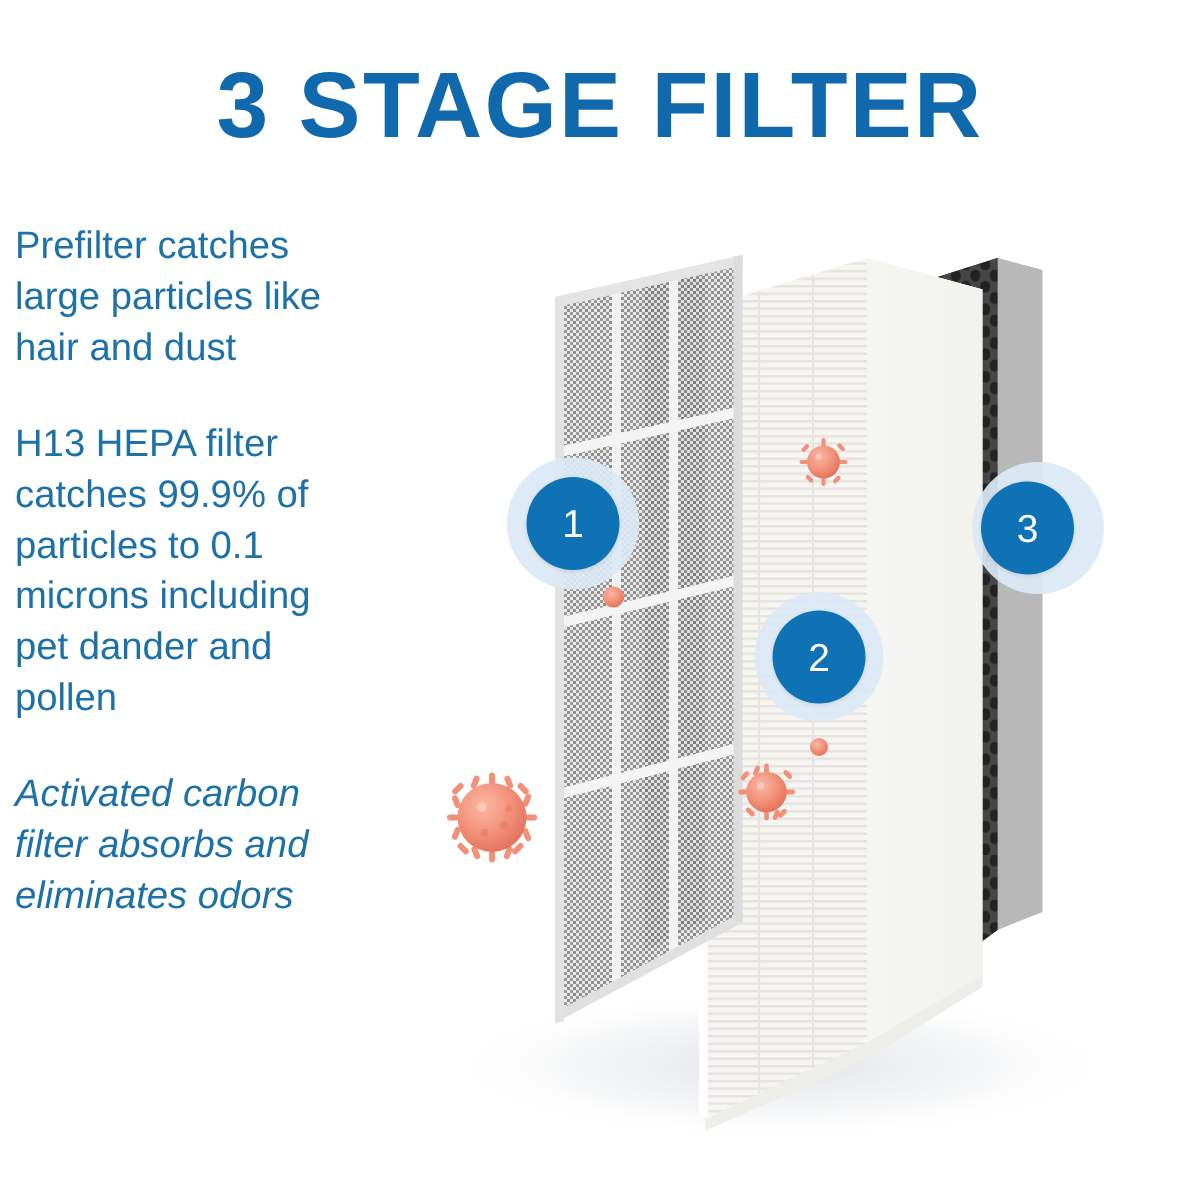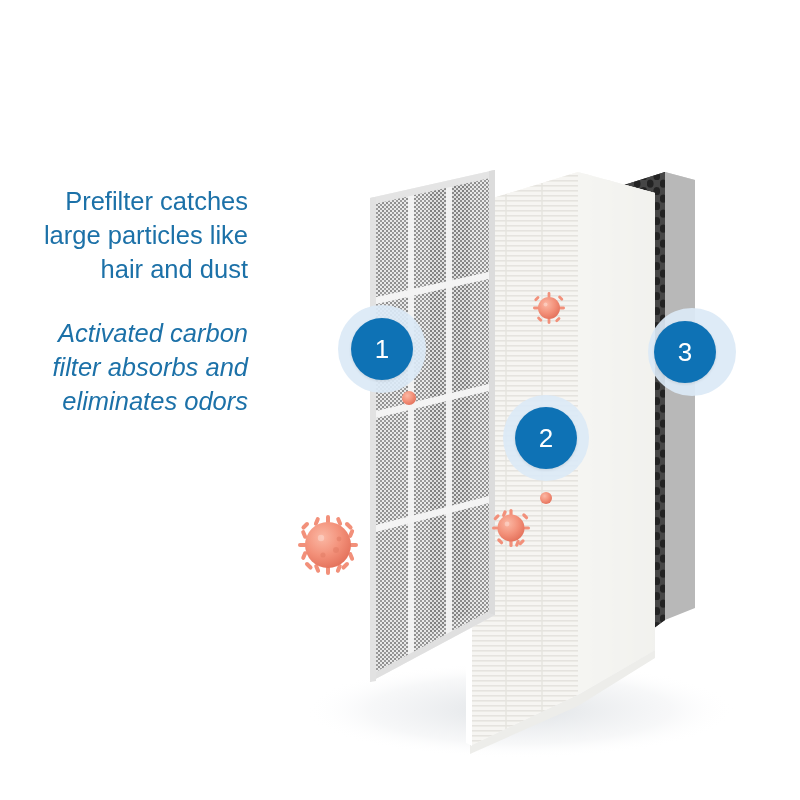--- a/index.html
+++ b/index.html
@@ -13,22 +13,22 @@
     position:absolute; left:0; top:38px; width:800px;
     text-align:center;
     font-size:62px; font-weight:bold; letter-spacing:1.5px;
     color:#1169ad; line-height:1.05;
     white-space:nowrap;
   }
 
   
   #copy {
     position:absolute; left:10px; top:148px; width:238px;
-    text-align:right; color:#1c71a8;
-    font-size:25.5px; line-height:1.33; font-weight:400;margin-top:37px;
+    text-align:left; color:#1c71a8;
+    font-size:25.5px; line-height:1.33; font-weight:400;
   }
   .para { margin-bottom:30px; }
   .para:last-child { margin-bottom:0;font-style:italic; }
 
   
   #stage { position:absolute; left:270px; top:150px; width:530px; height:620px; }
   #stage svg { display:block; width:530px; height:620px; overflow:visible; }
 
   
   .badge { position:absolute; }
@@ -52,23 +52,25 @@
 
   #badge1 { left:338px; top:305px; width:90px; height:90px; }
   #badge2 { left:503px; top:395px; width:88px; height:88px; }
   #badge3 { left:648px; top:308px; width:92px; height:92px; }
 </style>
 </head>
 <body>
 
 <div id="page">
 
+  <div id="title">3 STAGE FILTER</div>
 
   <div id="copy">
     <div class="para">Prefilter catches large particles like hair and dust</div>
+    <div class="para">H13 HEPA filter catches 99.9% of particles to 0.1 microns including pet dander and pollen</div>
     <div class="para">Activated carbon filter absorbs and eliminates odors</div>
   </div>
 
   <div id="stage">
     <svg viewBox="0 0 530 620" xmlns="http://www.w3.org/2000/svg">
       <defs>
 
         <pattern id="mesh" width="4" height="4" patternUnits="userSpaceOnUse">
           <rect width="4" height="4" fill="#e9e9e9"></rect>
           <rect x="0" y="0" width="2" height="2" fill="#8e8e8e"></rect>

